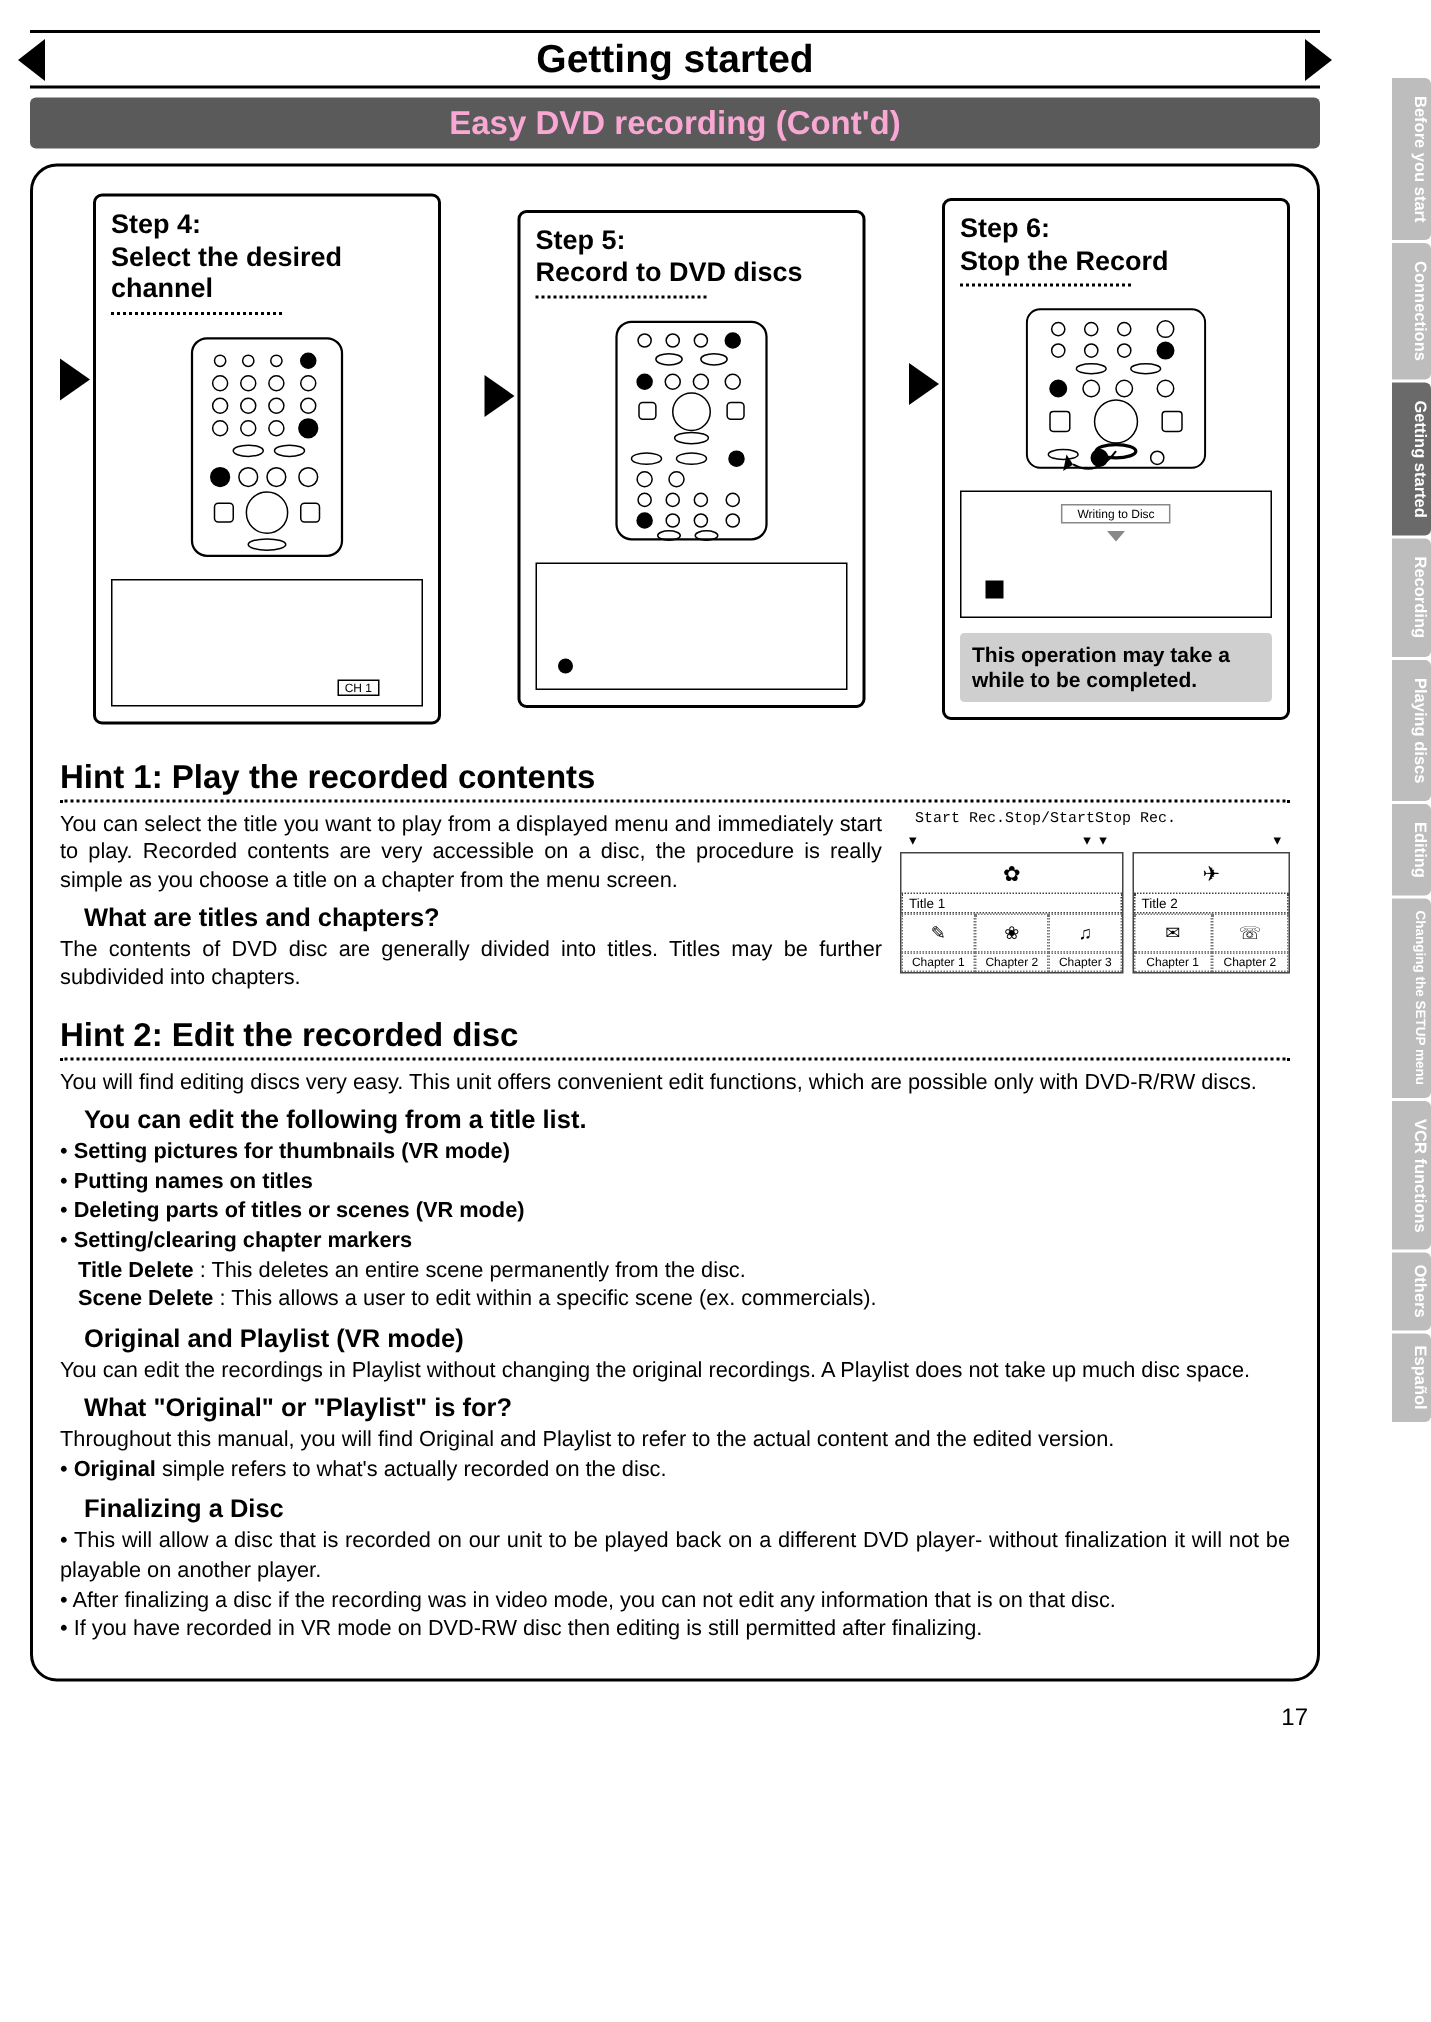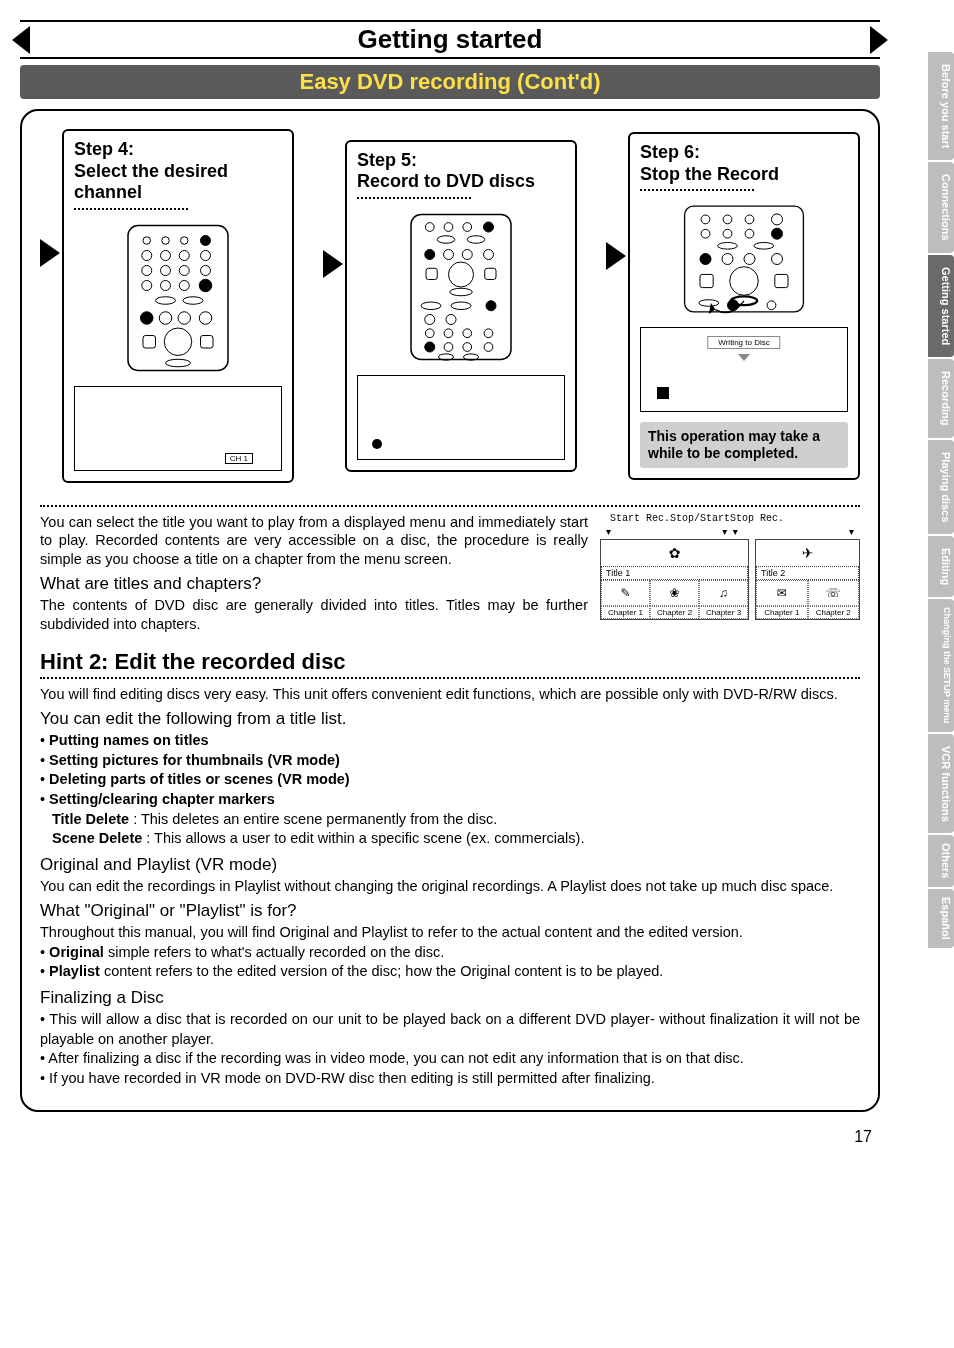--- a/index.html
+++ b/index.html
@@ -4,42 +4,42 @@
 <style>
   * { box-sizing: border-box; margin: 0; padding: 0; }
   body { font-family: Arial, Helvetica, sans-serif; background: #fff; color: #000; width: 954px; position: relative; }
   .page { width: 860px; margin: 20px 0 20px 20px; position: relative; }
   .ribbon { position: relative; margin: 0 auto 6px; }
   .ribbon-inner { border-top: 2px solid #000; border-bottom: 2px solid #000; padding: 2px 0; text-align: center; position: relative; }
   .ribbon-title { font-weight: bold; font-size: 26px; }
   .ribbon::before, .ribbon::after { content: ""; position: absolute; top: 50%; width: 0; height: 0; border-top: 14px solid transparent; border-bottom: 14px solid transparent; transform: translateY(-50%); }
   .ribbon::before { left: -8px; border-right: 18px solid #000; }
   .ribbon::after { right: -8px; border-left: 18px solid #000; }
-  .bar { background: #5a5a5a; color: #fde047; text-align: center; font-weight: bold; font-size: 22px; padding: 4px 0; border-radius: 4px; margin-bottom: 10px; }
+  .bar { background: #5a5a5a; color: #f9a8d4; text-align: center; font-weight: bold; font-size: 22px; padding: 4px 0; border-radius: 4px; margin-bottom: 10px; }
   .content-frame { border: 2px solid #000; border-radius: 18px; padding: 18px 18px 22px; }
   .steps-row { display: flex; gap: 12px; margin-bottom: 22px; justify-content: space-between; align-items: center; }
   .step-col { position: relative; display: flex; align-items: flex-start; }
   .arrow-tri { width: 0; height: 0; border-top: 14px solid transparent; border-bottom: 14px solid transparent; border-left: 20px solid #000; margin-top: 110px; margin-right: 2px; flex-shrink:0;}
   .step-box { border: 2px solid #000; border-radius: 6px; padding: 8px 10px 10px; width: 232px; }
   .step-title { font-weight: bold; font-size: 18px; line-height: 1.2; margin-bottom: 4px; }
   .dotted { border-bottom: 2px dotted #000; margin: 0 0 8px; width: 55%; }
   .remote-box { height: 160px; display:flex; justify-content:center; align-items:center; }
   .remote-svg { width: 130px; height: 150px; }
   .tv-box { border: 1.5px solid #000; height: 85px; margin-top: 8px; position: relative; background:#fff; }
   .ch-label { position:absolute; bottom:6px; right:28px; border:1px solid #000; font-size:8px; padding:0 4px; }
   .rec-dot { position:absolute; bottom:10px; left:14px; width:10px; height:10px; background:#000; border-radius:50%; }
   .writing-label { position:absolute; top:8px; left:50%; transform:translateX(-50%); border:1px solid #888; font-size:8px; padding:1px 10px; }
   .writing-arrow { position:absolute; top:26px; left:50%; transform:translateX(-50%); width:0;height:0;border-left:6px solid transparent;border-right:6px solid transparent;border-top:7px solid #888; }
   .stop-sq { position:absolute; bottom:12px; left:16px; width:12px; height:12px; background:#000; }
   .note-strip { background:#cfcfcf; padding:6px 8px; margin-top:10px; font-weight:bold; font-size:14px; border-radius:3px; line-height:1.2; }
 
   .hint-heading { font-weight:bold; font-size:22px; margin: 6px 0 2px; }
   .dotted-wide { border-bottom: 2px dotted #000; margin-bottom: 6px; }
   .body-text { font-size: 14.5px; line-height:1.28; text-align: justify; margin-bottom: 4px; }
-  .sub-head { font-weight:normal; font-size:17px; margin: 6px 0 2px; }
+  .sub-head { font-weight:bold; font-size:17px; margin: 6px 16px 2px; }
   .bul { font-size:14.5px; line-height:1.35; }
   .bul b { font-weight:bold; }
   .indent { margin-left: 12px; }
   .hint1-wrap { display:flex; gap:12px; align-items:flex-start; }
   .hint1-text { flex:1; }
   .diagram { width: 260px; height: 130px; font-size:10px; }
   .diagram .marker-row { display:flex; justify-content:flex-start; font-size:10px; margin:0 4px 2px;font-family:Liberation Mono, monospace; }
   .diagram .marker-row div:first-child{margin-left:6px;}
   .diagram .track { display:flex; gap:6px; }
   .diagram .title-block { border:1px solid #444; flex:1; }
@@ -205,20 +205,21 @@
           <div class="tv-box">
             <div class="writing-label">Writing to Disc</div>
             <div class="writing-arrow"></div>
             <div class="stop-sq"></div>
           </div>
           <div class="note-strip">This operation may take a while to be completed.</div>
         </div>
       </div>
     </div>
 
+    <div class="hint-heading">Hint 1: Play the recorded contents</div>
     <div class="dotted-wide"></div>
     <div class="hint1-wrap">
       <div class="hint1-text">
         <div class="body-text">You can select the title you want to play from a displayed menu and immediately start to play. Recorded contents are very accessible on a disc, the procedure is really simple as you choose a title on a chapter from the menu screen.</div>
         <div class="sub-head">What are titles and chapters?</div>
         <div class="body-text">The contents of DVD disc are generally divided into titles. Titles may be further subdivided into chapters.</div>
       </div>
       <div class="diagram">
         <div class="marker-row">
           <div>Start Rec.</div>
@@ -263,34 +264,33 @@
           </div>
         </div>
       </div>
     </div>
 
     <div class="hint-heading">Hint 2: Edit the recorded disc</div>
     <div class="dotted-wide"></div>
     <div class="body-text">You will find editing discs very easy. This unit offers convenient edit functions, which are possible only with DVD-R/RW discs.</div>
 
     <div class="sub-head">You can edit the following from a title list.</div>
+    <div class="bul">• <b>Setting pictures for thumbnails (VR mode)</b></div>
     <div class="bul">• <b>Putting names on titles</b></div>
-    <div class="bul">• <b>Setting pictures for thumbnails (VR mode)</b></div>
     <div class="bul">• <b>Deleting parts of titles or scenes (VR mode)</b></div>
     <div class="bul">• <b>Setting/clearing chapter markers</b></div>
     <div class="bul indent"><b>Title Delete</b><span> : This deletes an entire scene permanently from the disc.</span></div>
     <div class="bul indent"><b>Scene Delete</b><span> : This allows a user to edit within a specific scene (ex. commercials).</span></div>
 
     <div class="sub-head">Original and Playlist (VR mode)</div>
     <div class="body-text">You can edit the recordings in Playlist without changing the original recordings.  A Playlist does not take up much disc space.</div>
 
     <div class="sub-head">What "Original" or "Playlist" is for?</div>
     <div class="bul"><span>Throughout this manual, you will find Original and Playlist to refer to the actual content and the edited version.</span></div>
     <div class="bul">• <b>Original</b><span> simple refers to what's actually recorded on the disc.</span></div>
-    <div class="bul">• <b>Playlist</b><span> content refers to the edited version of the disc; how the Original content is to be played.</span></div>
 
     <div class="sub-head">Finalizing a Disc</div>
     <div class="bul" style="text-align:justify">• <span>This will allow a disc that is recorded on our unit to be played back on a different DVD player- without finalization it will not be playable on another player.</span></div>
     <div class="bul">• <span>After finalizing a disc if the recording was in video mode, you can not edit any information that is on that disc.</span></div>
     <div class="bul">• <span>If you have recorded in VR mode on DVD-RW disc then editing is still permitted after finalizing.</span></div>
   </div>
 
   <div class="page-num">17</div>
 </div>
 

